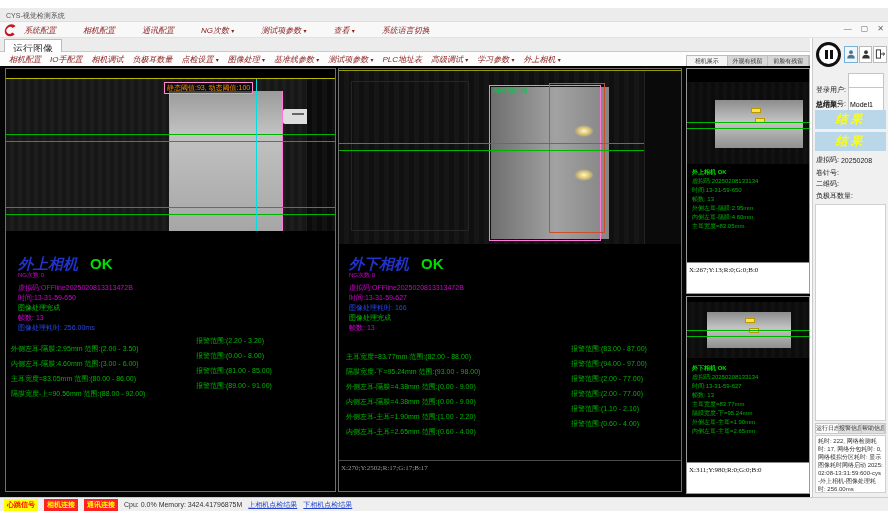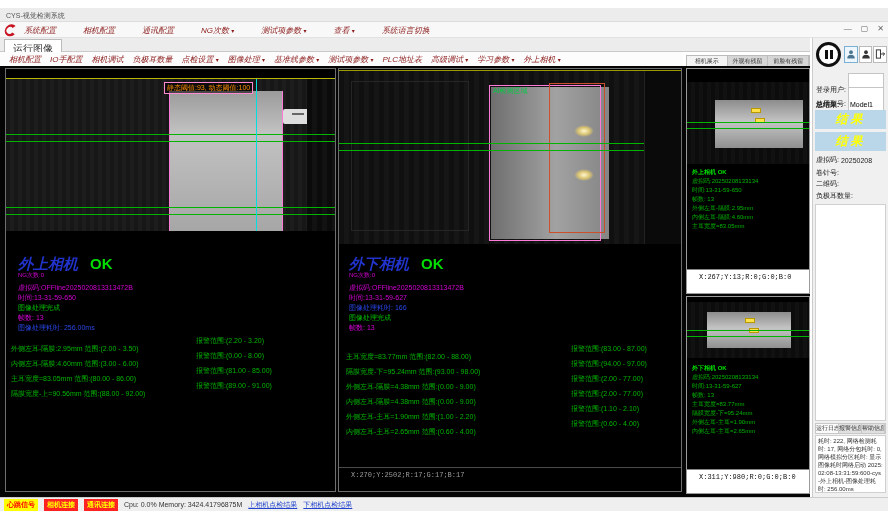--- a/index.html
+++ b/index.html
@@ -26,21 +26,21 @@
   .tool-item .ar { font-size:6px; }
 
   .minitabs { left:686px; top:55px; width:124px; height:12px; background:#d6d6d6; display:flex; border:1px solid #bbb; }
   .minitab { flex:1; font-size:6px; color:#333; text-align:center; line-height:10px; border-right:1px solid #bdbdbd; white-space:nowrap; overflow:hidden; }
   .minitab.sel { background:#f4f4f4; }
 
   
   .main-bg { left:0; top:66px; width:810px; height:431px; background:#050505; }
 
   .cam-view { background:#000; border:1px solid #6f6f6f; }
-  .coords-bar { position:absolute; left:0; right:0; bottom:0; height:24px; border-top:1px solid #4a4a4a; color:#9a9a9a; font-size:7px; font-family:Liberation Mono, monospace; padding:3px 0 0 12px; }
+  .coords-bar { position:absolute; left:0; right:0; bottom:0; height:31px; border-top:1px solid #4a4a4a; color:#9a9a9a; font-size:7px; font-family:Liberation Serif, serif; padding:3px 0 0 2px; }
   .coords-bar.white { background:#fff; color:#111; border-top:1px solid #888; }
 
   .hline { position:absolute; left:0; right:0; height:1px; background:#00b400; }
   .vline { position:absolute; top:0; bottom:0; width:1px; }
 
   
   .lv { left:5px; top:68px; width:331px; height:424px; }
   .lv-img { position:absolute; left:0; top:9px; width:329px; height:153px; border-top:1px solid #b8b800;
             background:repeating-linear-gradient(90deg,#171717 0 4px,#1d1d1d 4px 8px); overflow:hidden; }
   .lv-part { position:absolute; left:163px; top:12px; width:114px; height:141px;

